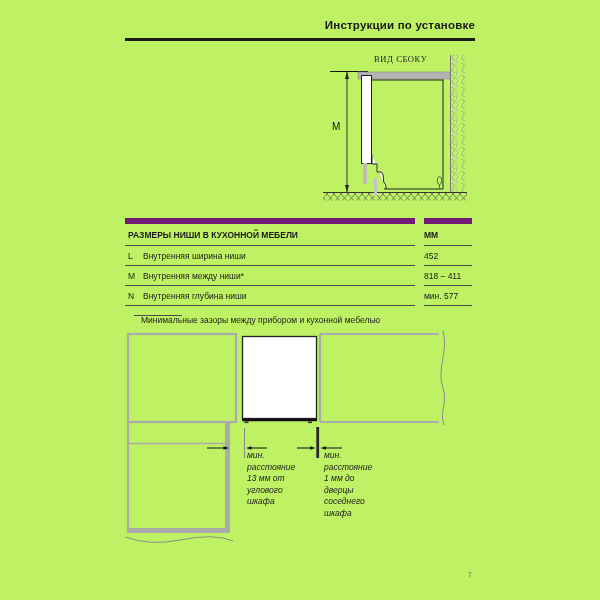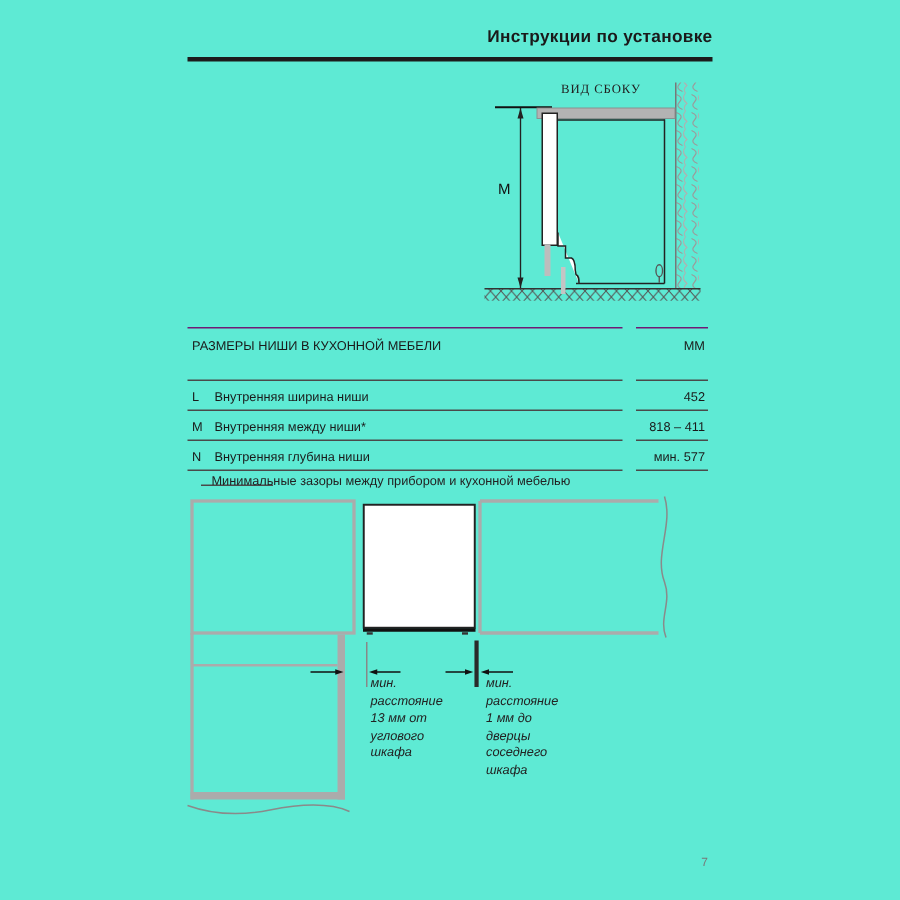--- a/index.html
+++ b/index.html
@@ -1,35 +1,35 @@
 <!DOCTYPE html>
 <html><head>
 <meta charset="utf-8">
 <style>
   html,body{margin:0;padding:0;background:#888;}
   .page{
-    position:relative;width:600px;height:600px;background:#5eead4;
+    position:relative;width:600px;height:600px;background:#bef264;
     font-family:"Liberation Sans","DejaVu Sans",sans-serif;color:#1a1a1a;
     overflow:hidden;margin:0 auto;
   }
   
   .header-title{position:absolute;left:125px;top:19px;width:350px;text-align:right;
     font-size:11.5px;font-weight:bold;letter-spacing:0.2px;}
   .header-rule{position:absolute;left:125px;top:38px;width:350px;height:3px;background:#1c1c1c;}
   
   .sv-label{position:absolute;left:374px;top:54px;font-size:8.5px;letter-spacing:0.6px;color:#222;font-family:Liberation Serif, serif;}
   .sv-dim-label{position:absolute;left:332px;top:121px;font-size:10px;color:#111;}
   .svg-abs{position:absolute;}
   
   .niche-table{position:absolute;left:125px;top:218px;width:347px;font-size:8.5px;}
   .t-row{display:flex;align-items:stretch;}
   .t-main{flex:1;border-bottom:1px solid #4a4a4a;padding:5px 0 4px 3px;display:flex;}
   .t-gap{width:9px;}
-  .t-mm{width:46px;text-align:right;border-bottom:1px solid #4a4a4a;padding:5px 2px 4px 0;}
-  .t-head .t-main,.t-head .t-mm{border-top:1px solid #701a75;font-weight:normal;padding-top:6px;padding-bottom:18px;}
+  .t-mm{width:46px;border-bottom:1px solid #4a4a4a;padding:5px 2px 4px 0;}
+  .t-head .t-main,.t-head .t-mm{border-top:6px solid #701a75;font-weight:bold;padding-top:6px;padding-bottom:5px;}
   .t-key{width:15px;flex:0 0 15px;}
   .t-foot .t-main{margin-left:15px;padding-left:0;}
   .t-foot .t-mm{}
   
   .clearance-caption{position:absolute;left:141px;top:315px;font-size:8.5px;color:#222;}
   .note{position:absolute;font-size:8.5px;line-height:11.5px;color:#222;white-space:pre-line;font-style:italic;}
   .note-left{left:247px;top:450px;width:72px;}
   .note-right{left:324px;top:450px;width:80px;}
   .page-number{position:absolute;left:460px;top:570px;width:12px;text-align:right;
     font-size:8px;color:#777;}

